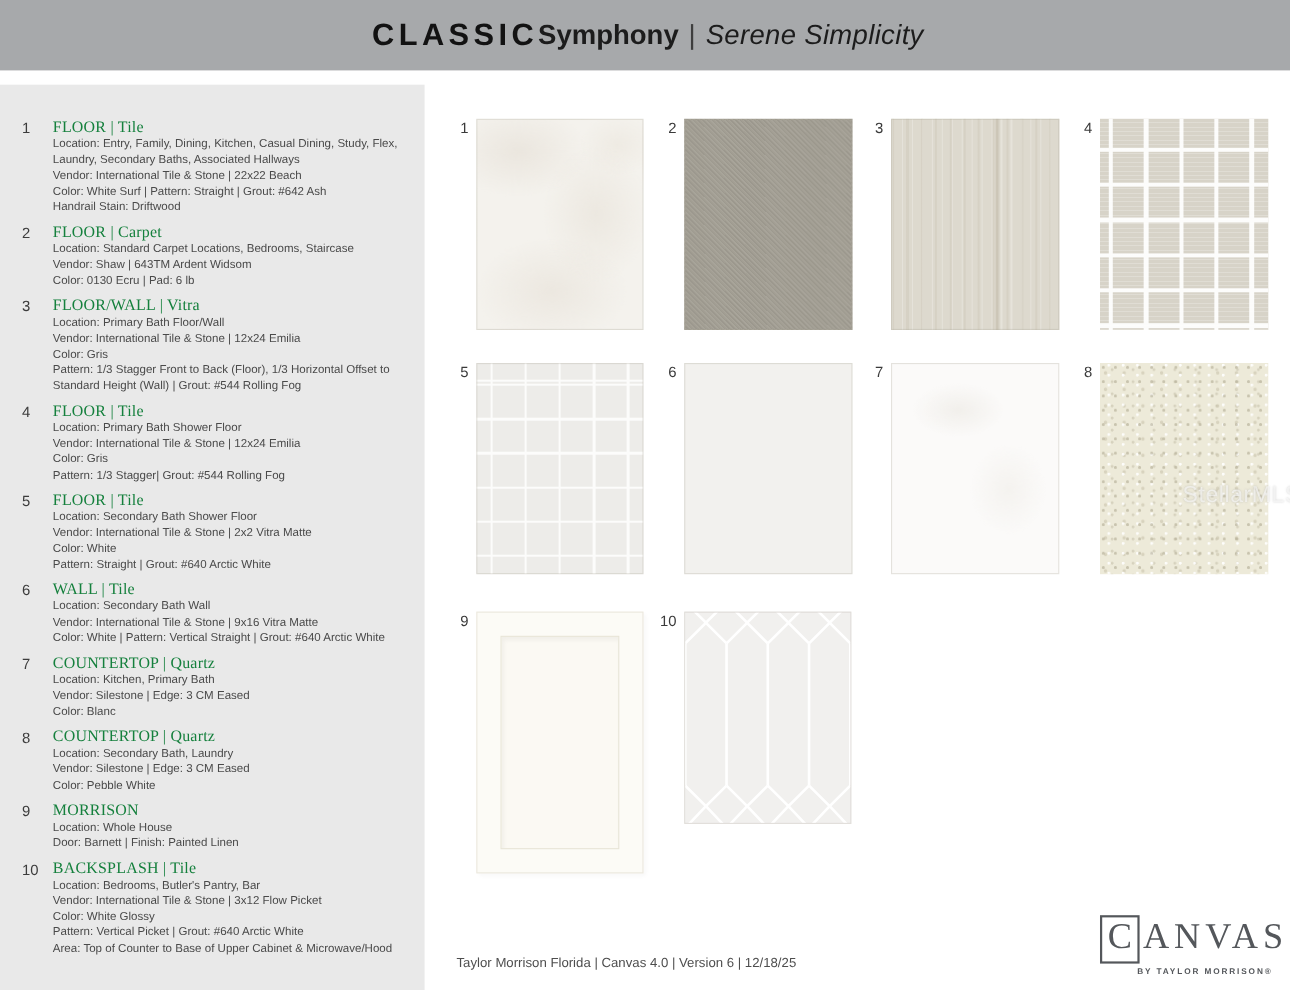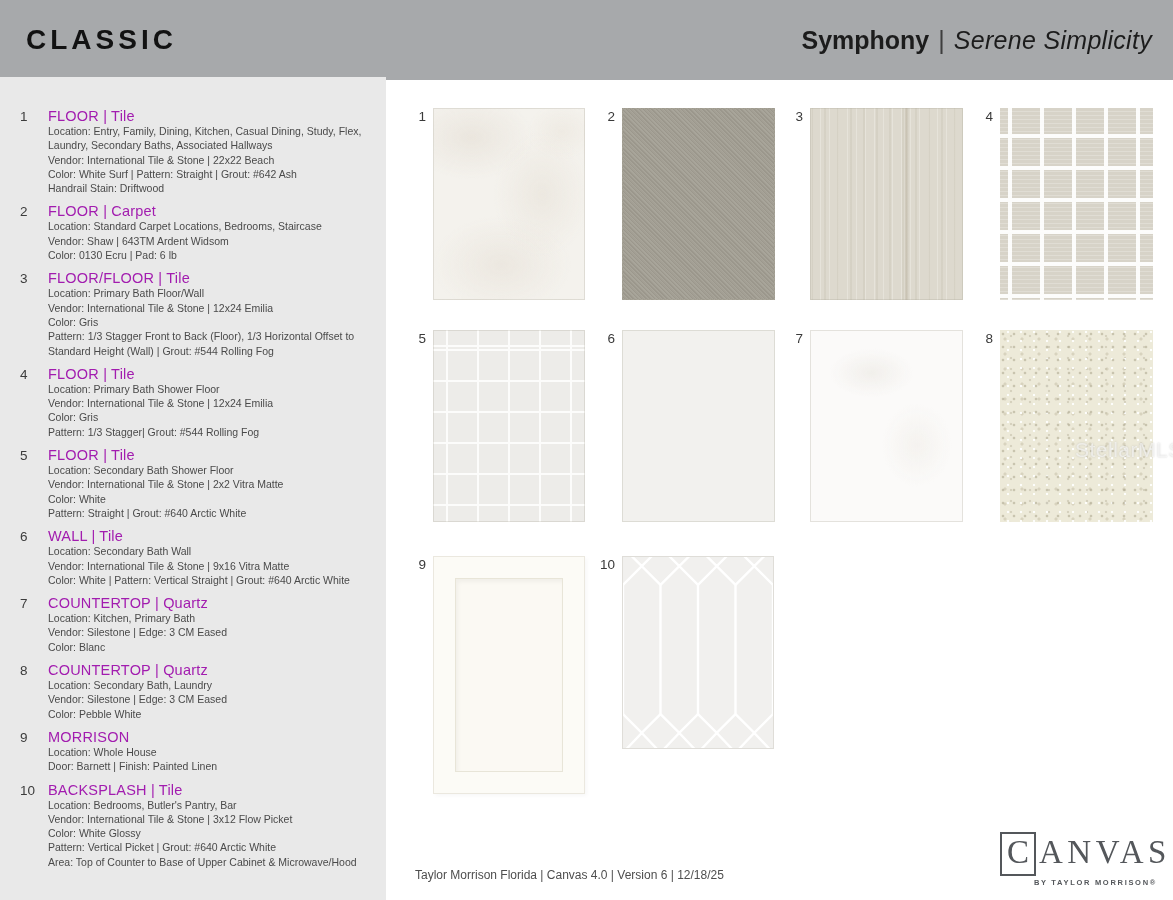--- a/index.html
+++ b/index.html
@@ -1,35 +1,35 @@
 <!DOCTYPE html>
 <html><head>
 <meta charset="utf-8">
 <style>
   * { margin:0; padding:0; box-sizing:border-box; }
   body { background:#ffffff; }
   .page { position:relative; width:1173px; height:900px; overflow:hidden; background:#ffffff;
           font-family:"Liberation Sans", sans-serif; }
 
   
-  .header { position:absolute; left:0; top:0; width:1173px; height:80px; background:#a7a9ab;
-            display:flex; align-items:center; justify-content:space-between; padding:0 21px 0 26px; }
+  .header { position:absolute; left:0; top:0; width:1173px; height:64px; background:#a7a9ab;
+            display:flex; align-items:center; justify-content:center; padding:0 21px 0 26px; }
   .h-left  { font-size:28px; font-weight:bold; letter-spacing:4px; color:#121212; }
   .h-right { font-size:25px; color:#1c1c1c; display:flex; align-items:baseline; }
   .h-right .prod { font-weight:bold; margin-right:9px; }
   .h-right .sep  { font-weight:300; color:#3e3e3e; margin-right:9px; }
   .h-right .sub  { font-weight:400; letter-spacing:0.3px;font-style:italic; }
 
   
   .sidebar { position:absolute; left:0; top:77px; width:386px; height:823px; background:#e9e9e9;
              padding-top:31px; }
   .spec-item { display:flex; margin-bottom:8px; padding-left:20px; }
   .spec-num  { width:28px; flex:none; font-size:13.5px; color:#3c3c3c; padding-top:1px; }
   .spec-body { width:324px; }
-  .spec-title{ font-size:14.5px; line-height:16px; color:#a21caf; letter-spacing:0.2px; }
+  .spec-title{ font-size:14.5px; line-height:16px; color:#15803d; letter-spacing:0.2px;font-family:Liberation Serif, serif; }
   .spec-line { font-size:10.5px; line-height:14.3px; color:#4a4a4a; }
 
   
   .sw { position:absolute; }
   .snum { position:absolute; right:100%; margin-right:7px; top:1px; font-size:13.5px; color:#3a3a3a; white-space:nowrap; }
   .box { width:100%; height:100%; border:1px solid rgba(170,165,150,0.28); }
 
   .s1 { left:433px; top:108px; width:152px; height:192px; }
   .s2 { left:622px; top:108px; width:153px; height:192px; }
   .s3 { left:810px; top:108px; width:153px; height:192px; }
@@ -135,21 +135,21 @@
         <div class="spec-body">
           <div class="spec-title">FLOOR | Carpet</div>
           <div class="spec-line">Location: Standard Carpet Locations, Bedrooms, Staircase</div>
           <div class="spec-line">Vendor: Shaw | 643TM Ardent Widsom</div>
           <div class="spec-line">Color: 0130 Ecru | Pad: 6 lb</div>
         </div>
       </div>
       <div class="spec-item">
         <div class="spec-num">3</div>
         <div class="spec-body">
-          <div class="spec-title">FLOOR/FLOOR | Tile</div>
+          <div class="spec-title">FLOOR/WALL | Vitra</div>
           <div class="spec-line">Location: Primary Bath Floor/Wall</div>
           <div class="spec-line">Vendor: International Tile &amp; Stone | 12x24 Emilia</div>
           <div class="spec-line">Color: Gris</div>
           <div class="spec-line">Pattern: 1/3 Stagger Front to Back (Floor), 1/3 Horizontal Offset to Standard Height (Wall) | Grout: #544 Rolling Fog</div>
         </div>
       </div>
       <div class="spec-item">
         <div class="spec-num">4</div>
         <div class="spec-body">
           <div class="spec-title">FLOOR | Tile</div>

